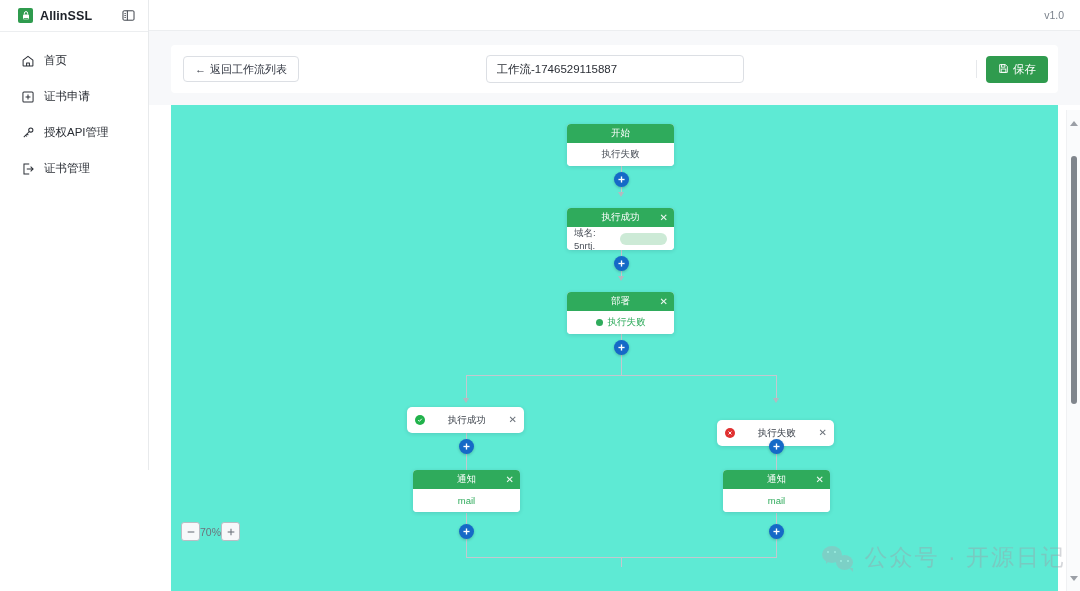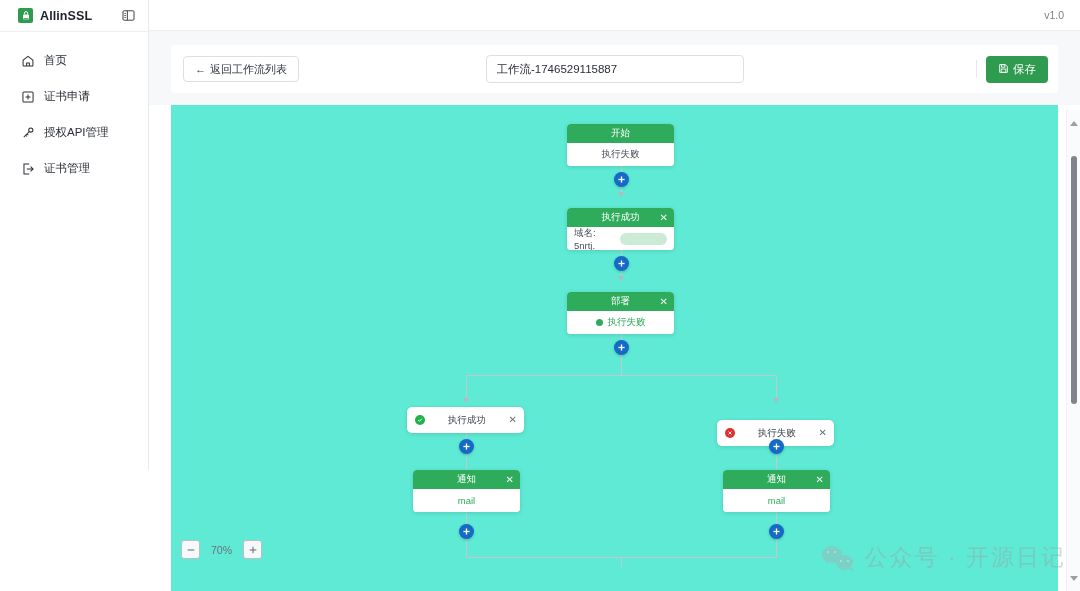--- a/index.html
+++ b/index.html
@@ -230,22 +230,22 @@
   .pill-ico svg { display: block; }
   .pill-label {
     flex: 1 1 auto; text-align: center;
     font-size: 9.5px; color: #3d434c;
   }
   .pill-close { font-size: 10px; color: #6b717a; line-height: 1; cursor: pointer; }
 
   
   .zoom-ctl {
     position: absolute;
-    left: 10px; bottom: 32px;
-    display: flex; align-items: center; gap: 11px;
+    left: 10px; bottom: 50px;
+    display: flex; align-items: center; 
     z-index: 12;
   }
   .zoom-sq {
     width: 19px; height: 19px;
     border: 1px solid #b9bdc4;
     border-radius: 3px;
     background: #f7f8fa;
     display: flex; align-items: center; justify-content: center;
     cursor: pointer; color: #6d737c;
   }

